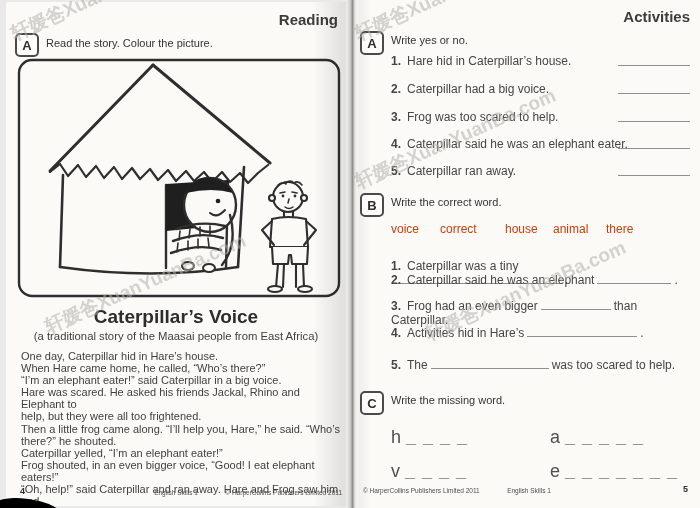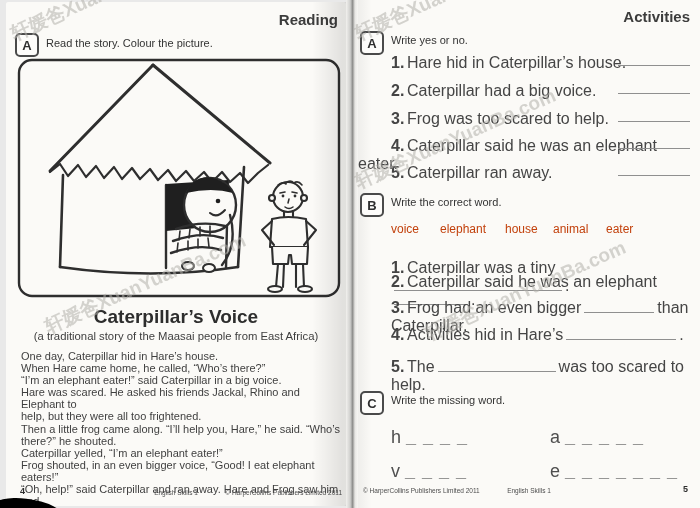--- a/index.html
+++ b/index.html
@@ -12,21 +12,21 @@
   #spine{position:absolute;left:346px;top:0;width:12px;height:508px;
         background:linear-gradient(to right,#f2f1ee 0%,#cfcfcd 35%,#8e8e8c 55%,#e8e7e4 75%,#f7f6f3 100%);}
   #page-right{left:358px;top:0;width:342px;height:508px;}
   #page-right::before{content:"";position:absolute;inset:0;
         background:linear-gradient(to right,rgba(0,0,0,0.05) 0%,rgba(0,0,0,0) 4%);pointer-events:none;}
 
   .hdr{position:absolute;font-size:15px;font-weight:bold;color:#3c3c3c;}
   .letterbox{position:absolute;width:20px;height:20px;border:2px solid #4a4a4a;border-radius:5px;
         display:flex;align-items:center;justify-content:center;font-size:13px;font-weight:bold;color:#2f2f2f;background:#fdfcfa;}
   .instr{position:absolute;font-size:11px;font-weight:normal;color:#333;}
-  .item-row{position:absolute;left:0;width:342px;font-size:16px;color:#454545;}
+  .item-row{position:absolute;left:0;width:342px;font-size:12px;color:#454545;}
   .inum{display:inline-block;width:13px;margin-right:3px;font-weight:bold;color:#444;}
   .blank-a{position:absolute;left:260px;top:10px;width:72px;border-bottom:1.4px solid #8f8f8f;height:1px;}
   .blank-b{display:inline-block;border-bottom:1.4px solid #8f8f8f;height:9px;margin:0 3px;}
   .wordbank{position:absolute;font-size:12px;color:#c2410c;}
   .c-cell{position:absolute;font-size:18px;color:#4f4f4f;}
   .c-dash{color:#6f6f6f;letter-spacing:1px;font-weight:bold;}
   .foot{position:absolute;font-size:6.5px;color:#4c4c4c;}
   .pgnum{font-size:9px;font-weight:bold;color:#2e2e2e;}
   .wm{position:absolute;font-size:19px;font-weight:bold;color:rgba(178,176,172,0.55);
         white-space:nowrap;transform:rotate(-24deg);transform-origin:left center;pointer-events:none;z-index:9;}
@@ -152,24 +152,24 @@
       <span style="margin-left:33px;margin-top:36px;"><span class="inum">5.</span><span>Caterpillar ran away.</span></span>
       <span class="blank-a"></span>
     </div>
 
     <div class="letterbox" style="left:2px;top:193px;">
       <span>B</span>
     </div>
     <div class="instr" style="left:33px;top:196px;">Write the correct word.</div>
 
     <div class="wordbank" style="left:33px;top:222px;">voice</div>
-    <div class="wordbank" style="left:82px;top:222px;">elephant</div>
+    <div class="wordbank" style="left:82px;top:222px;">correct</div>
     <div class="wordbank" style="left:147px;top:222px;">house</div>
     <div class="wordbank" style="left:195px;top:222px;">animal</div>
-    <div class="wordbank" style="left:248px;top:222px;">eater</div>
+    <div class="wordbank" style="left:248px;top:222px;">there</div>
 
     <div class="item-row" style="top:259px;left:33px;width:300px;">
       <span class="inum">1.</span><span>Caterpillar was a tiny</span><span class="blank-b" style="width:168px;"></span><span>.</span>
     </div>
     <div class="item-row" style="top:273px;left:33px;width:300px;">
       <span class="inum">2.</span><span>Caterpillar said he was an elephant</span><span class="blank-b" style="width:74px;"></span><span>.</span>
     </div>
     <div class="item-row" style="top:299px;left:33px;width:300px;">
       <span class="inum">3.</span><span>Frog had an even bigger</span><span class="blank-b" style="width:70px;"></span><span>than Caterpillar.</span>
     </div>

